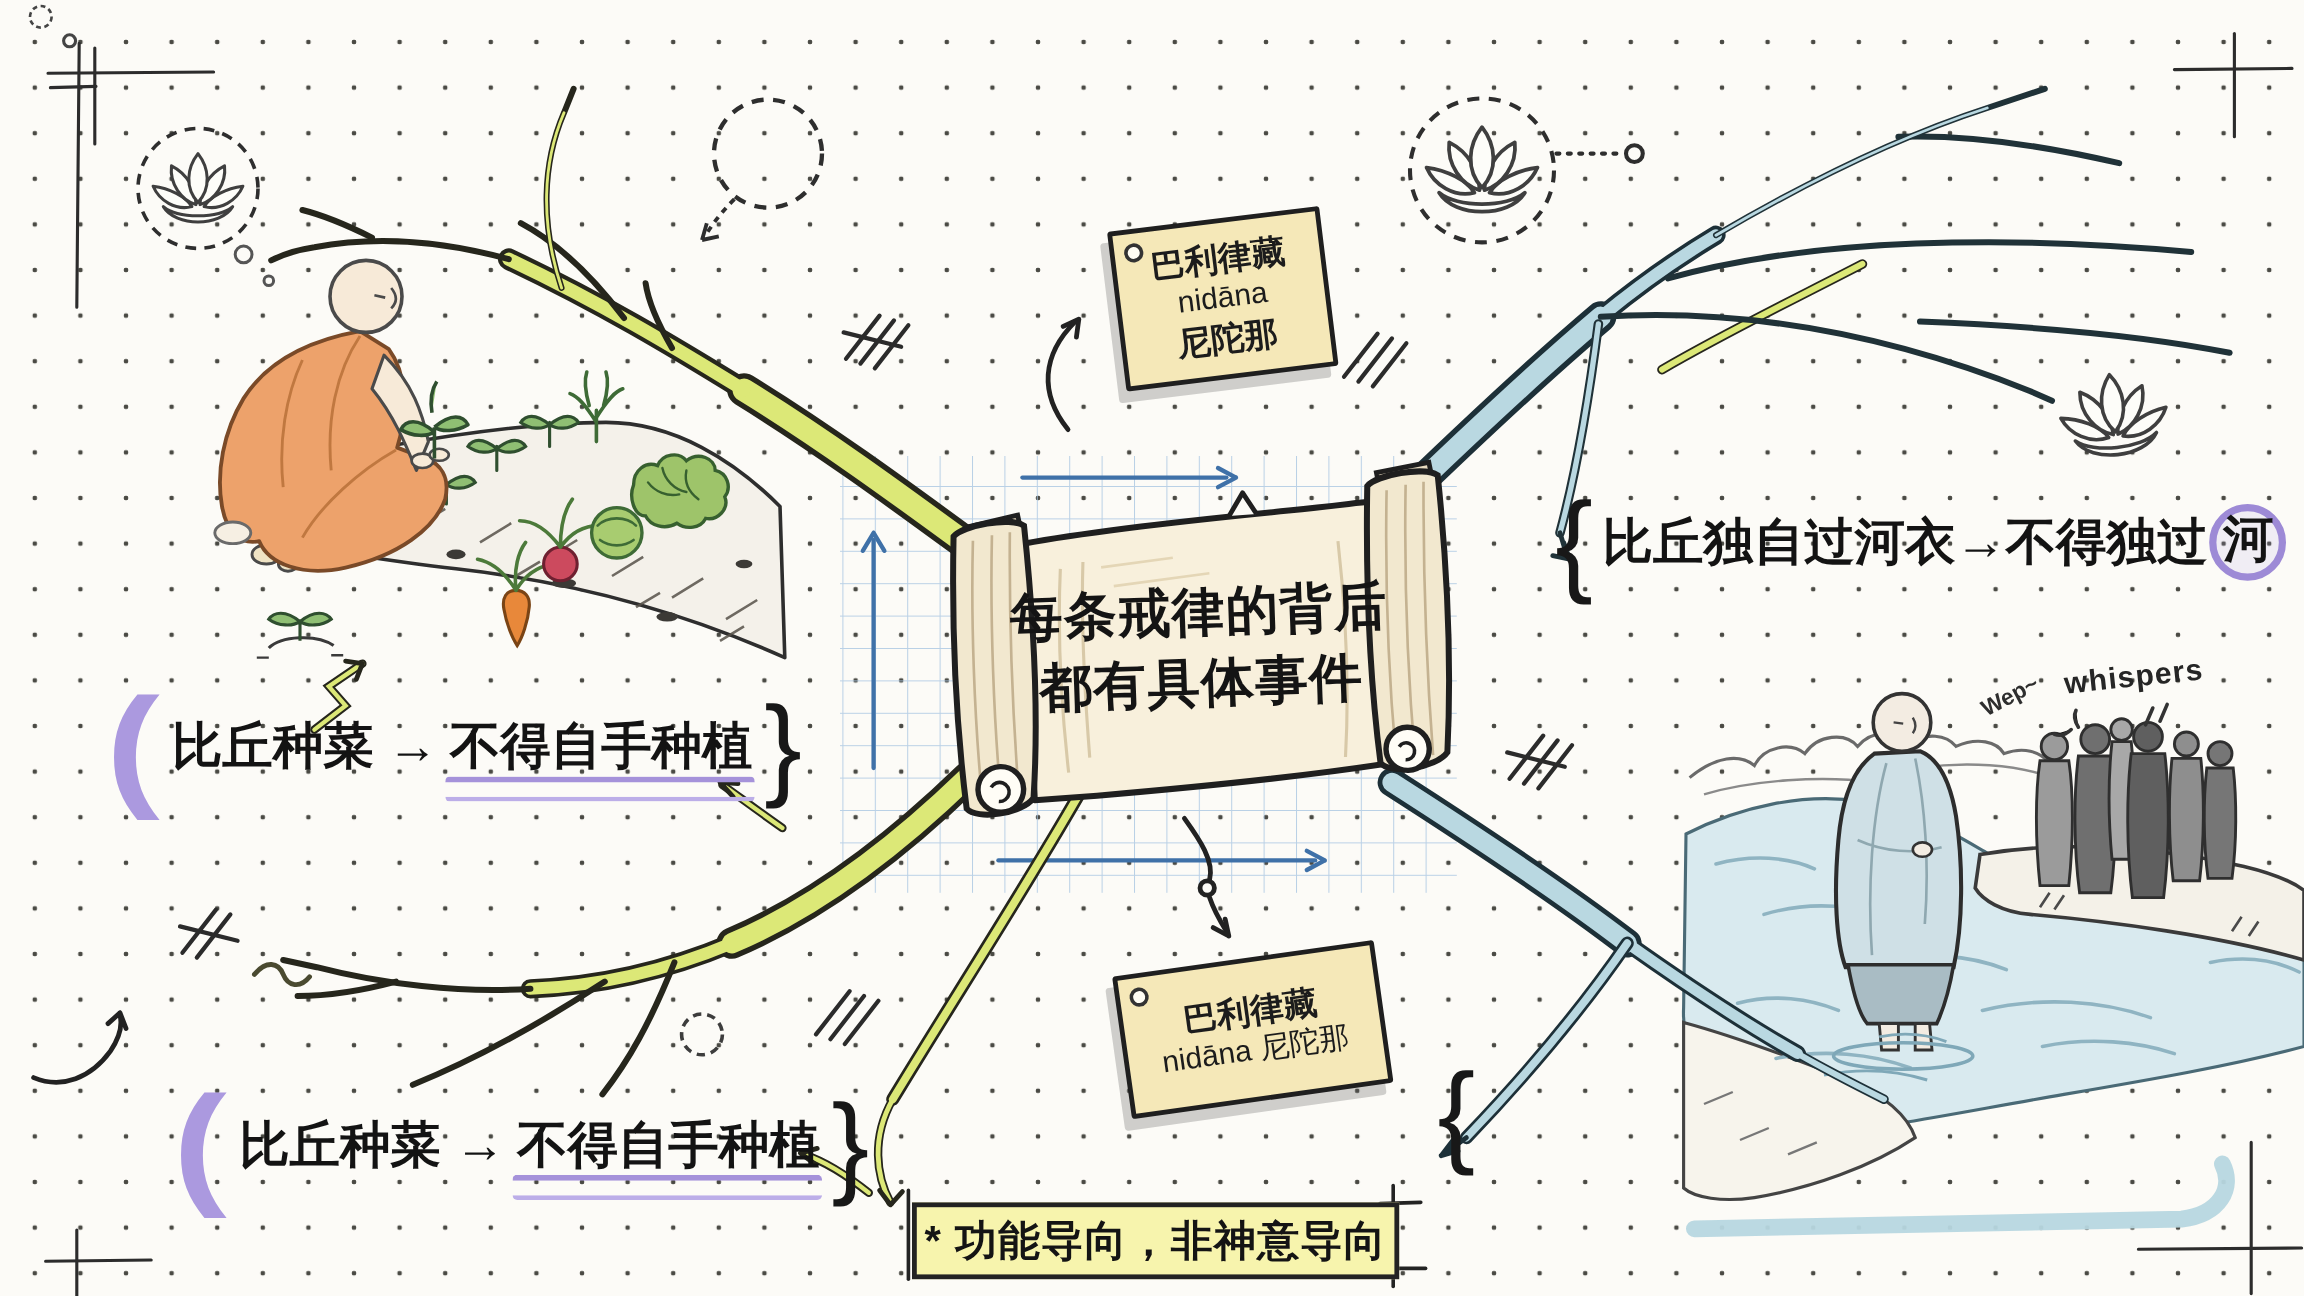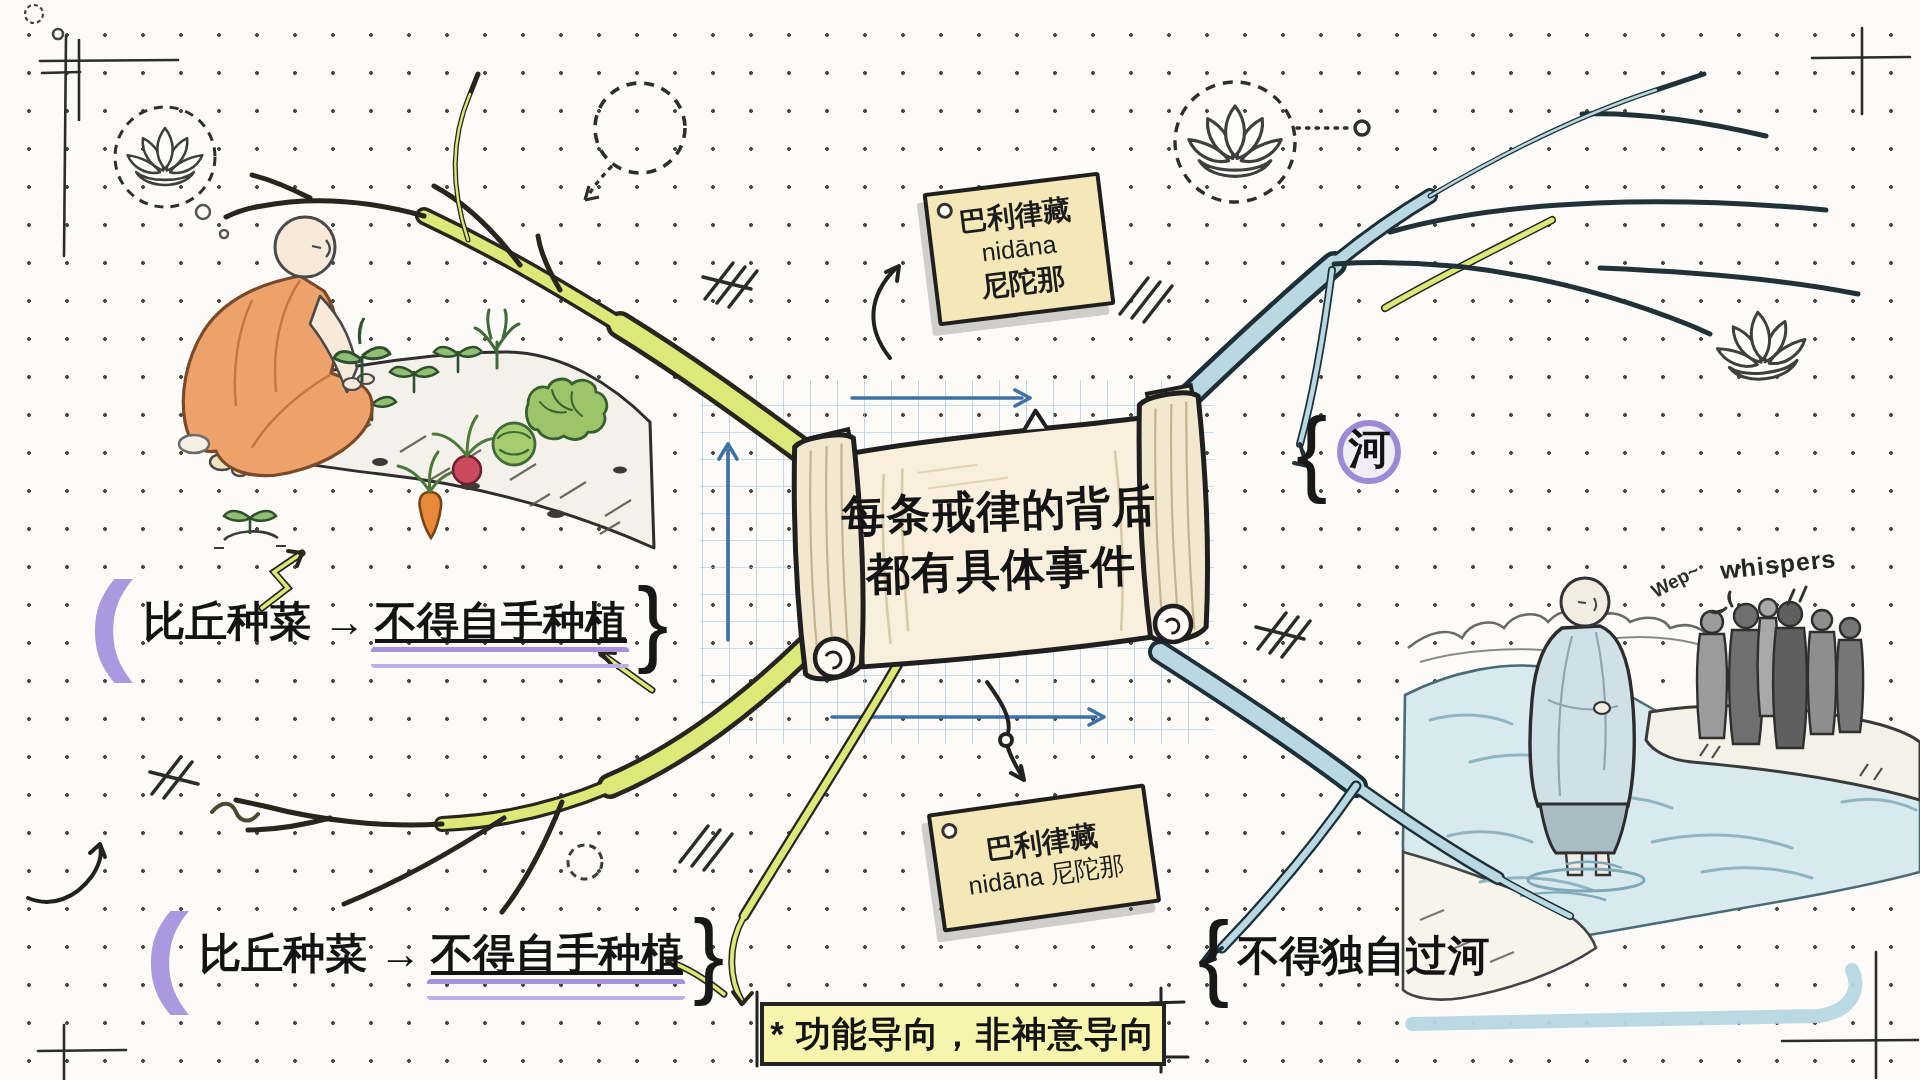--- a/index.html
+++ b/index.html
@@ -34,21 +34,21 @@
   .sticky .l2{font-size:25px;font-weight:500;}
   .sticky .l3{font-size:28px;font-weight:700;}
 
   
   .label{position:absolute;display:flex;align-items:center;font-weight:700;color:#131313;white-space:nowrap;}
   .label .txt{font-size:42px;margin:0 10px;text-align:center;}
   .label .txt2{font-size:42px;}
   .paren-purple{font-size:112px;font-weight:700;color:#ab99df;transform:scaleX(1.2);line-height:0;margin-right:4px;}
   .brace-black{font-size:94px;font-weight:400;color:#181818;line-height:0;margin-left:10px;}
   .brace-open{font-size:94px;font-weight:400;color:#181818;line-height:0;margin-right:8px;}
-  .u-purple{position:relative;display:inline-block;text-decoration:underline;}
+  .u-purple{position:relative;display:inline-block;}
   .u-purple::after{
     content:"";position:absolute;left:-4px;right:-2px;bottom:-18px;height:12px;
     border-top:5px solid #a globalThis;
   }
   
   .u-purple::after{
     content:"";position:absolute;left:-4px;right:-2px;bottom:-18px;height:12px;
     border-top:5px solid #a592da;border-bottom:4px solid #bcaee8;border-radius:4px;
   }
   .circled{
@@ -438,26 +438,26 @@
 
 <div class="label lab-left-bottom">
   <span class="paren-purple">(</span>
   <span class="txt">比丘种菜 →</span>
   <span class="txt2 u-purple">不得自手种植</span>
   <span class="brace-black">}</span>
 </div>
 
 <div class="label lab-right-top">
   <span class="brace-open">{</span>
+  <span class="txt2">比丘独自过河衣→不得独过</span>
   <span class="txt2 circled">河</span>
 </div>
 
 <div class="label lab-right-bottom">
   <span class="brace-open">{</span>
-  <span class="txt2">不得独自过河</span>
 </div>
 
 <div class="abs footnote">
   <span>* 功能导向，非神意导向</span>
 </div>
 
 <div class="abs whisper">whispers</div>
 <div class="abs whisper-small">Wep~</div>
 
 </body></html>

